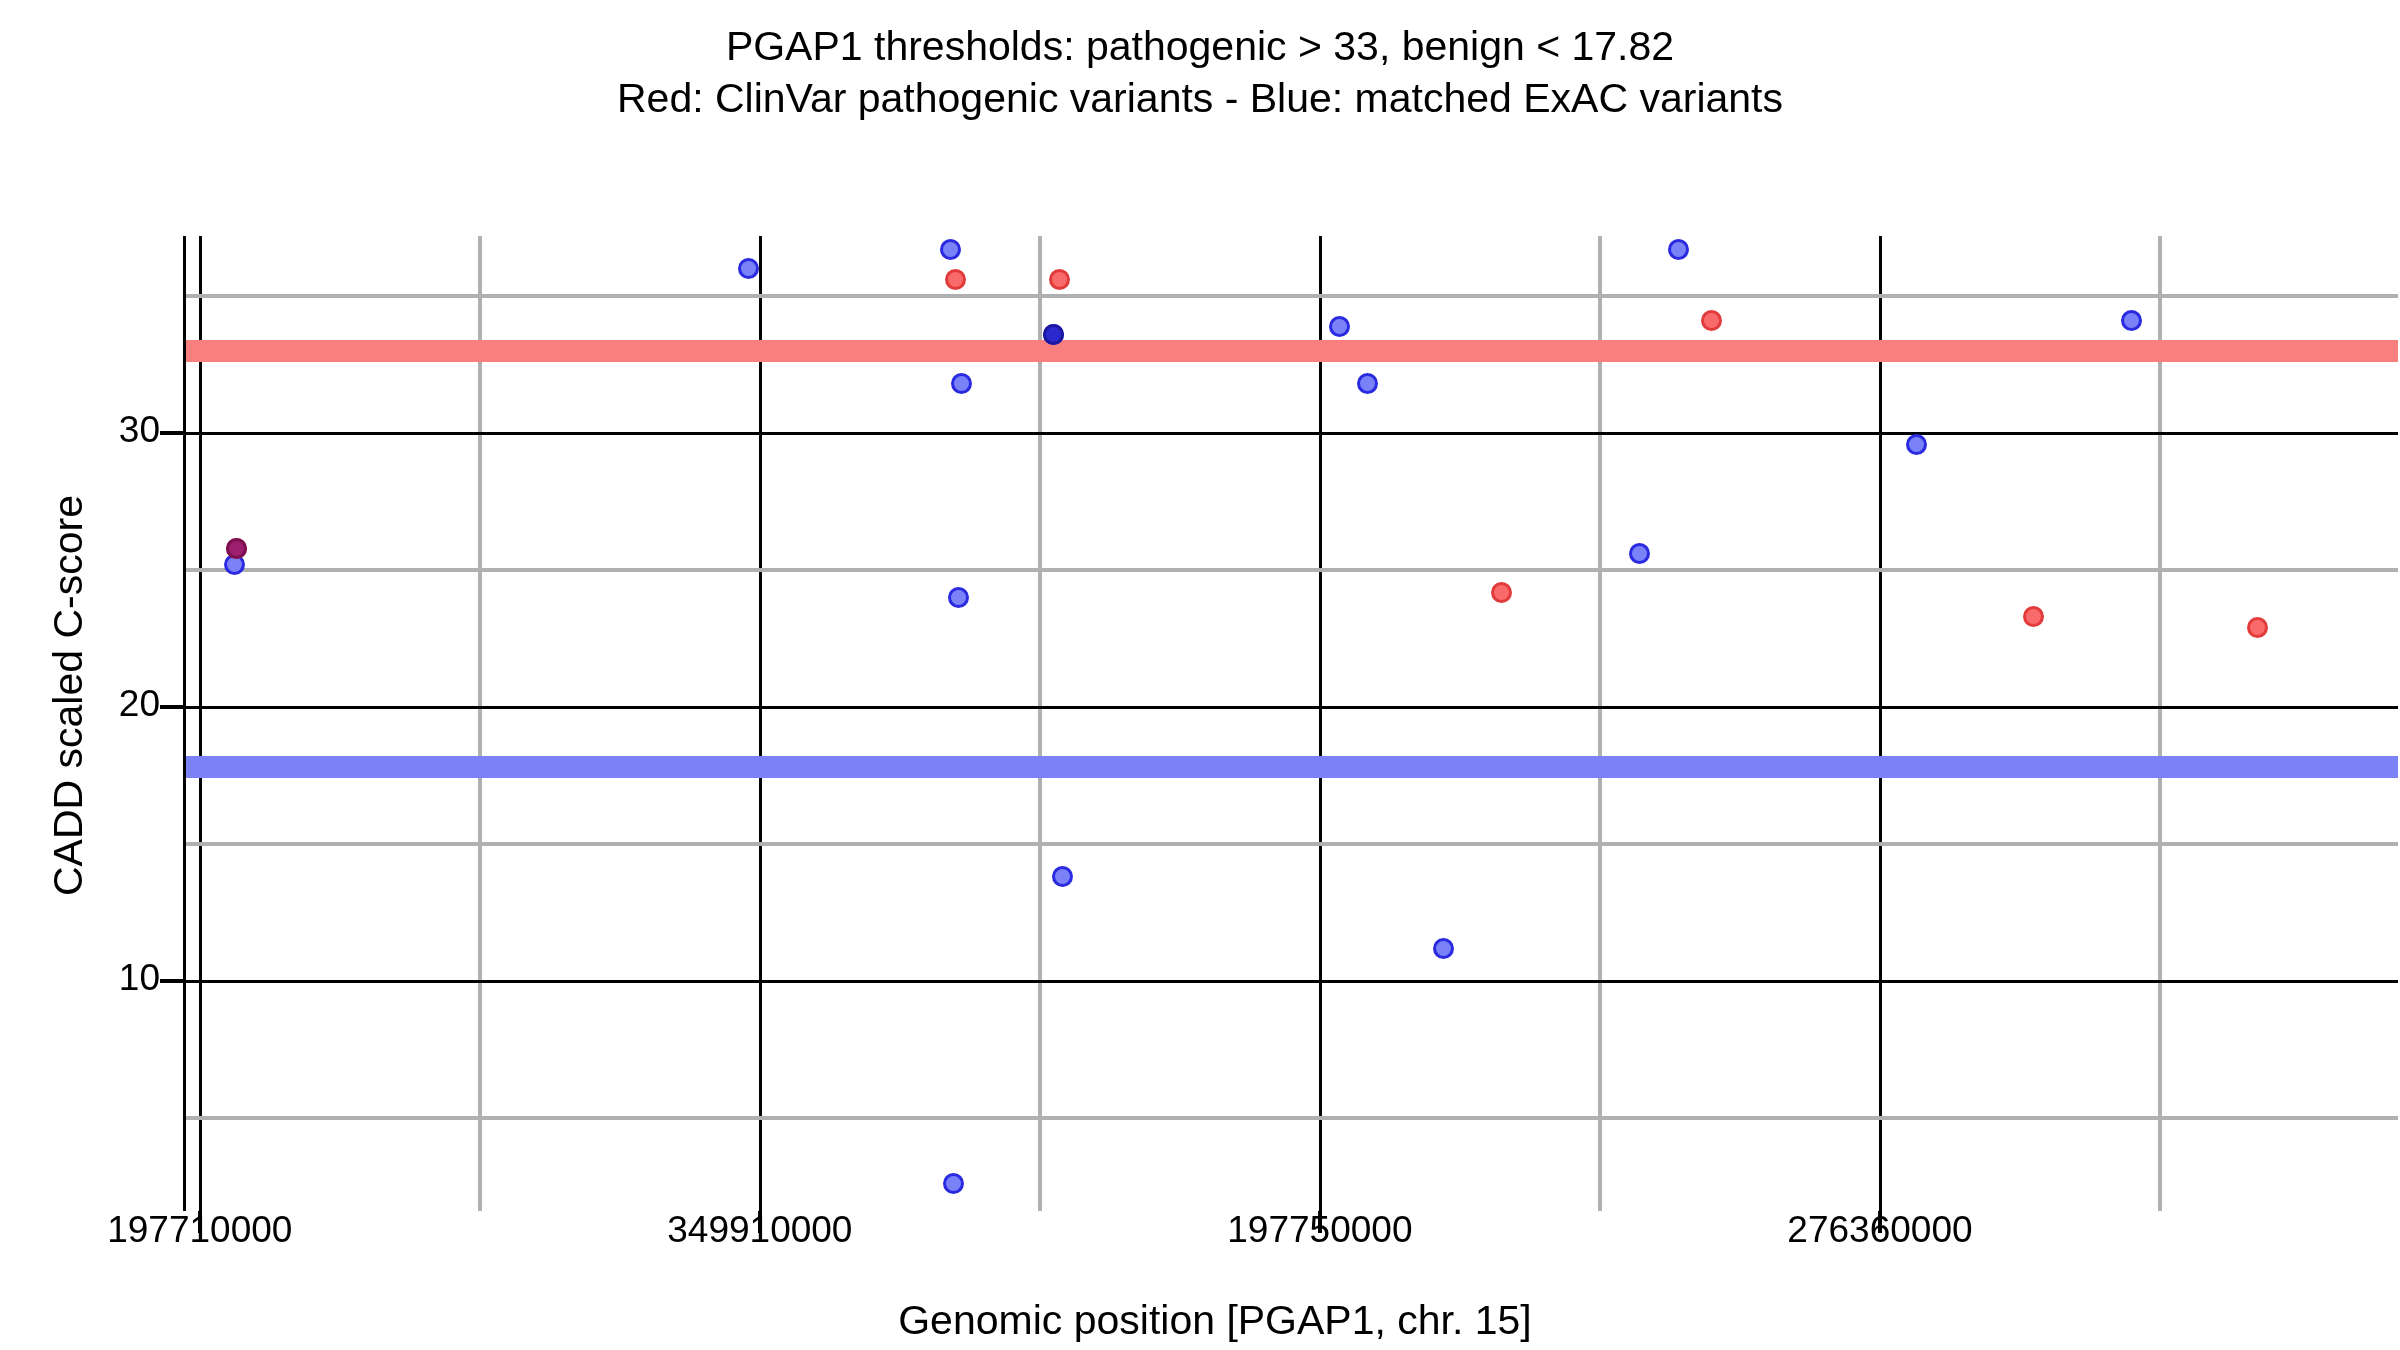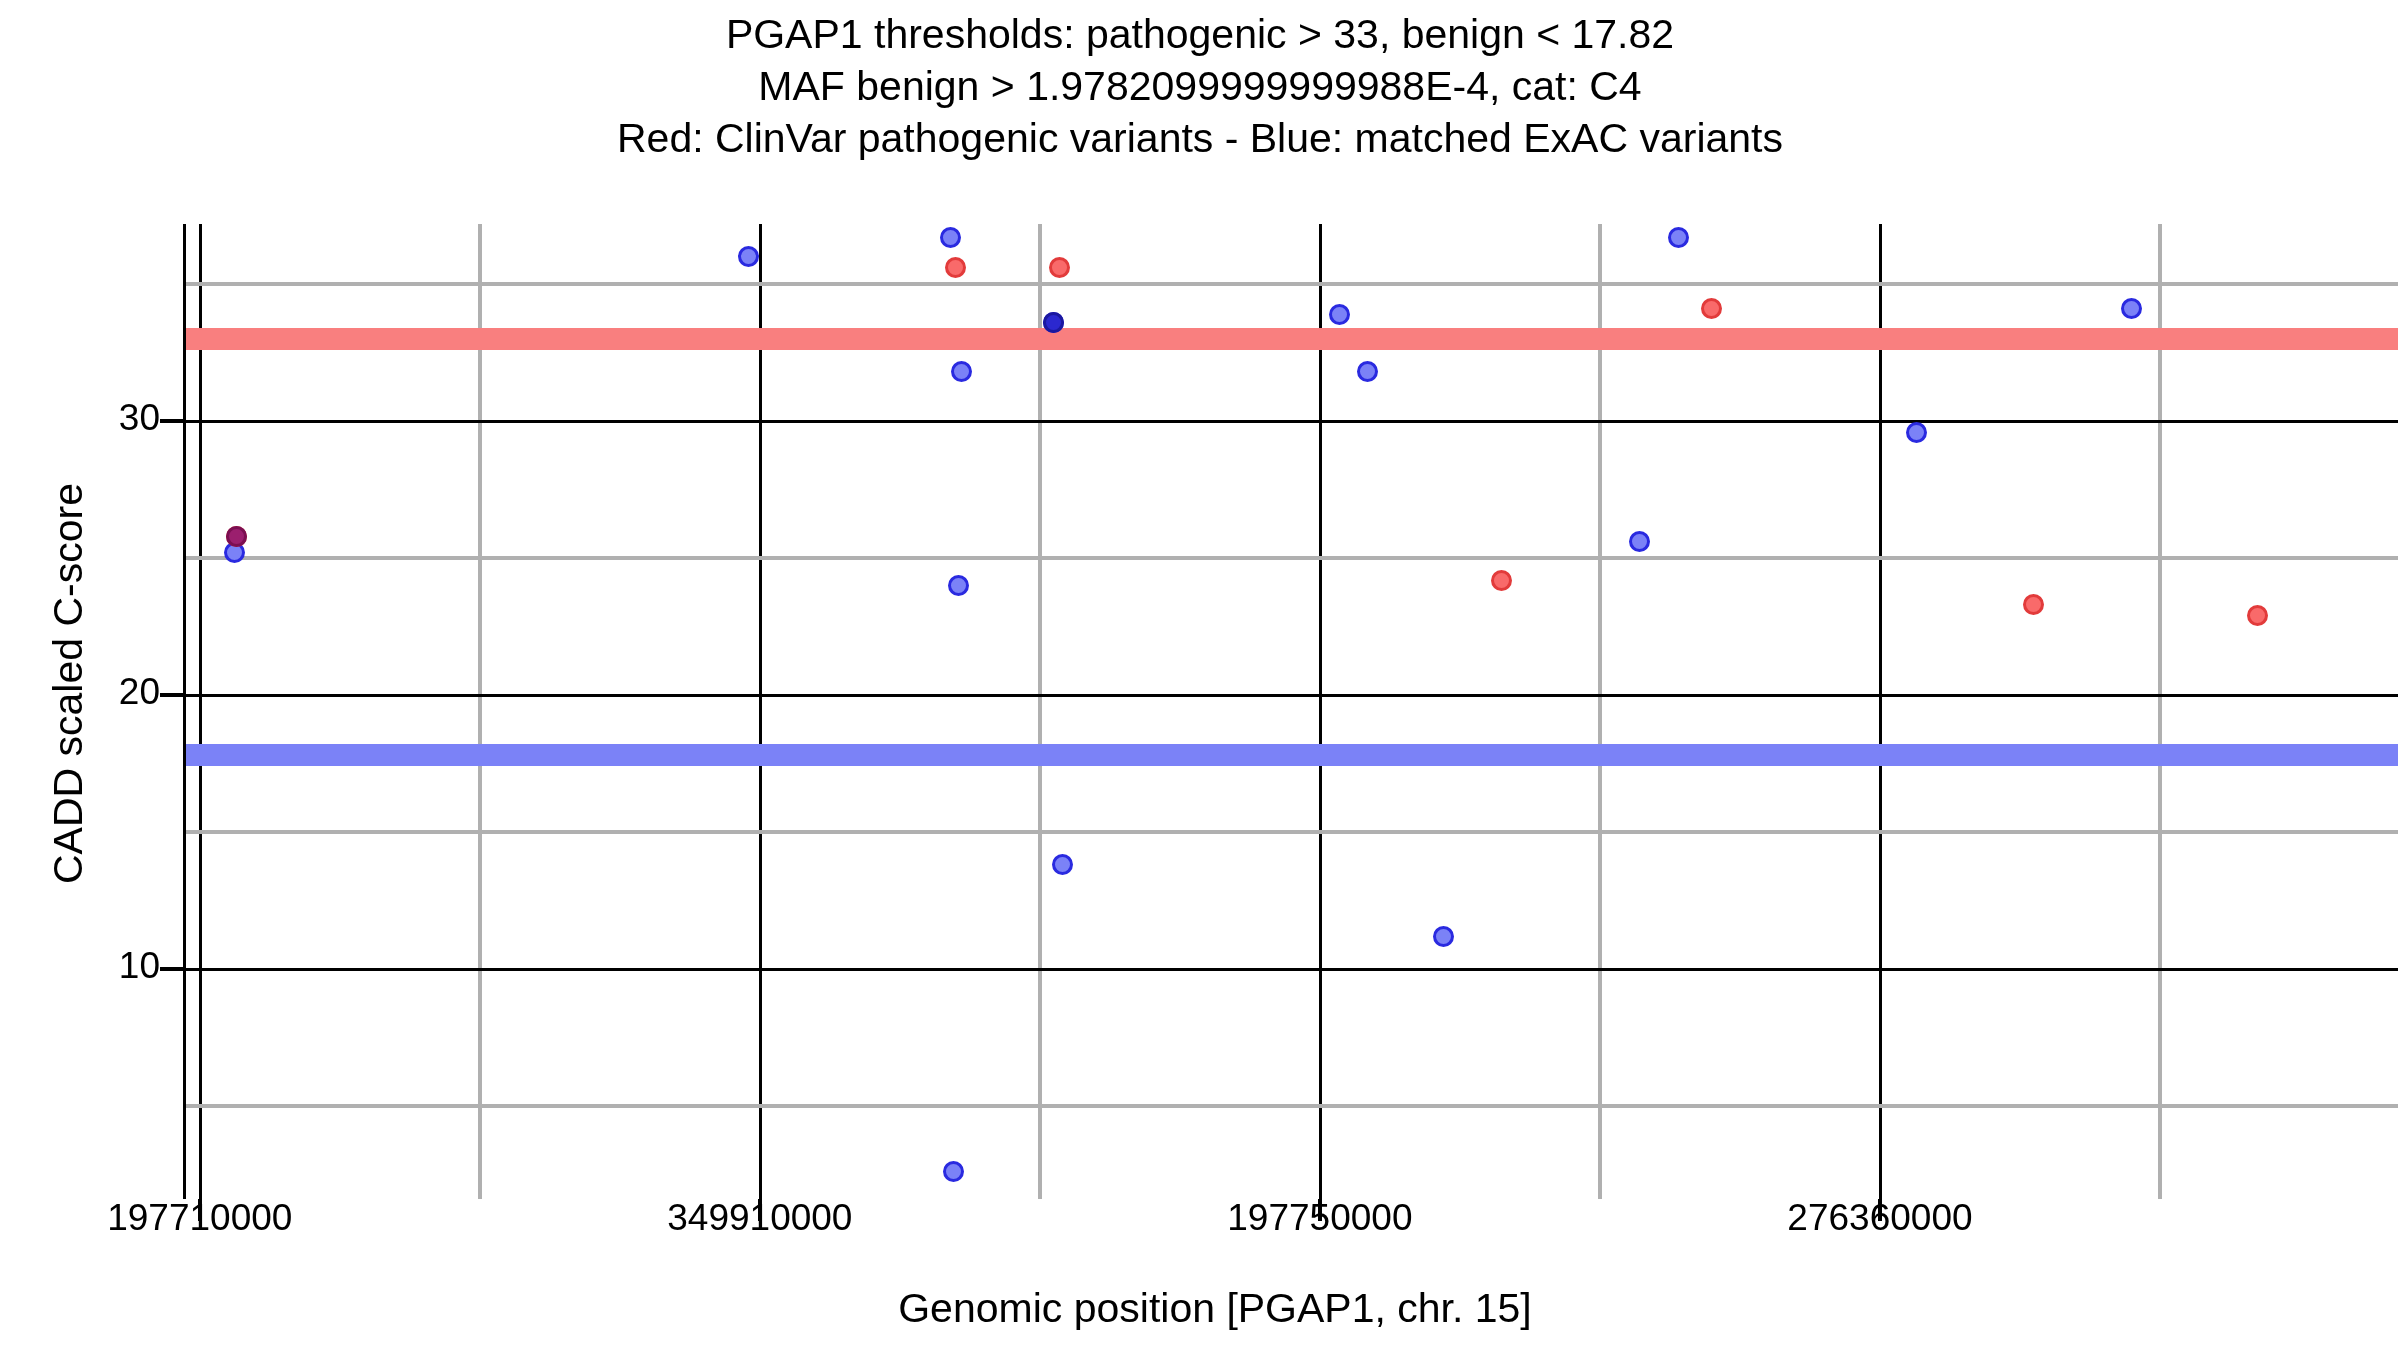--- a/index.html
+++ b/index.html
@@ -11,20 +11,21 @@
     width: 2400px;
     height: 1350px;
     font-family: "Liberation Sans", sans-serif;
     color: #000000;
     overflow: hidden;
   }
   #figure {
     position: relative;
     width: 2400px;
     height: 984px;
+    margin-top: 12px;
   }
   
   .title-block {
     position: absolute;
     top: 8px;
     left: 0;
     width: 2400px;
     text-align: center;
   }
   .title-line {
@@ -135,21 +136,20 @@
     transform-origin: 50% 50%;
   }
 </style>
 </head>
 <body>
 
 <div id="figure">
 
   <div class="title-block">
     <div class="title-line">PGAP1 thresholds: pathogenic &gt; 33, benign &lt; 17.82</div>
-    <div class="title-line">MAF benign &gt; 1.9782099999999988E-4, cat: C4</div>
     <div class="title-line">Red: ClinVar pathogenic variants - Blue: matched ExAC variants</div>
   </div>
 
   <div id="plot-area">
       <div class="gridline-v minor" style="left: 294.827px;"></div>
       <div class="gridline-v minor" style="left: 854.877px;"></div>
       <div class="gridline-v minor" style="left: 1414.93px;"></div>
       <div class="gridline-v minor" style="left: 1974.98px;"></div>
       <div class="gridline-v major" style="left: 15.8015px;"></div>
       <div class="gridline-v major" style="left: 575.852px;"></div>

